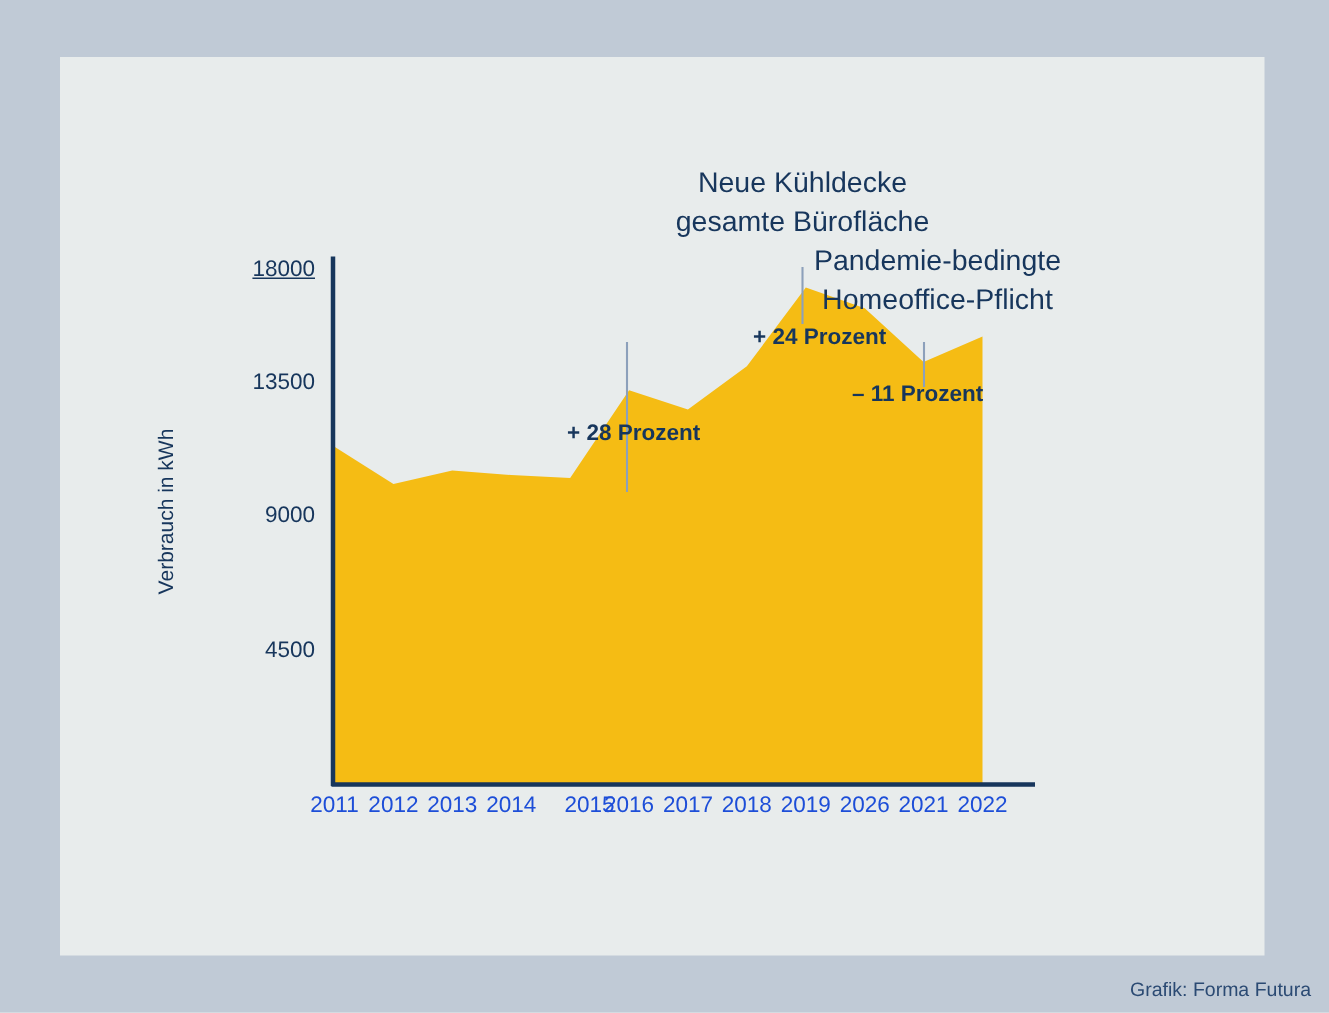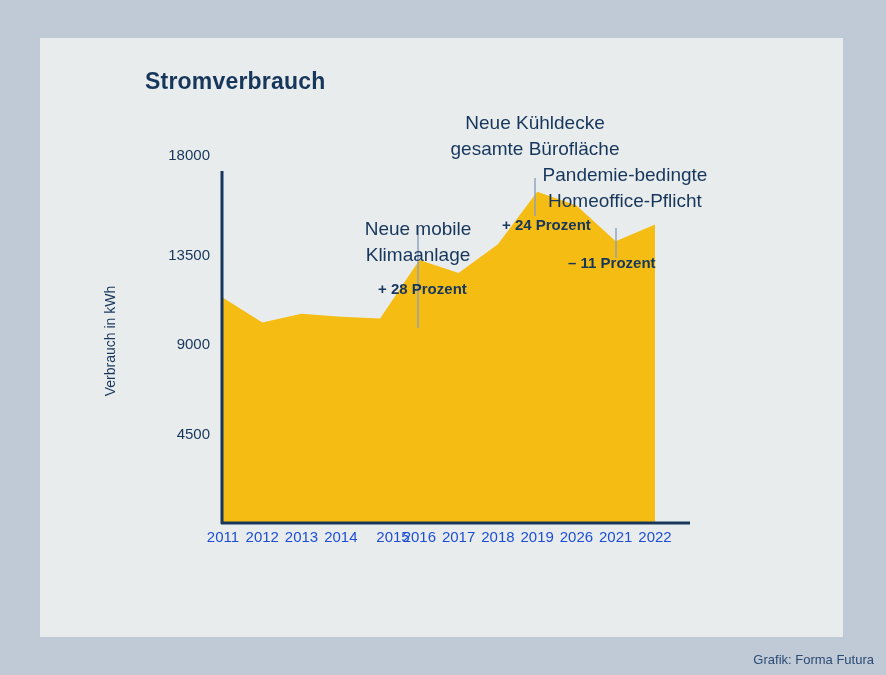--- a/index.html
+++ b/index.html
@@ -86,21 +86,20 @@
     bottom: 8px;
     font-size: 13px;
     color: #2b4a73;
   }
 </style>
 </head>
 <body>
 
 <div id="panel">
 
-  <div id="chart-title">Stromverbrauch</div>
 
   <div id="plot">
 
     <svg width="803" height="599" viewBox="0 0 803 599">
 
       <polygon id="area-path" fill="#f5bc14" points="183.0,259.8 222.3,284.6 261.5,275.7 300.8,278.7 340.1,280.6 379.4,222.1 418.6,235.0 457.9,206.2 497.2,153.7 536.5,167.5 575.7,203.3 615.0,186.4 615.0,485 183,485"></polygon>
 
       <line x1="182" y1="133" x2="182" y2="486" stroke="#17365c" stroke-width="3"></line>
       <line x1="181" y1="485" x2="650" y2="485" stroke="#17365c" stroke-width="3"></line>
 
@@ -108,39 +107,37 @@
       <line x1="495" y1="140" x2="495" y2="178" stroke="#8ca0bb" stroke-width="1.4"></line>
       <line x1="576" y1="190" x2="576" y2="220" stroke="#8ca0bb" stroke-width="1.4"></line>
     </svg>
 
     <div id="ylabel">Verbrauch in kWh</div>
 
     <div id="yticks">
         <div class="yt" style="left: 100px; top: 386.714px;">4500</div>
         <div class="yt" style="left: 100px; top: 297.429px;">9000</div>
         <div class="yt" style="left: 100px; top: 208.143px;">13500</div>
-        <div class="yt" style="left: 100px; top: 108px;">18000</div>
+        <div class="yt" style="left: 100px; top: 133px; text-decoration: underline;">18000</div>
       </div>
     <div id="xticks">
         <div class="xt" style="left: 163px;">2011</div>
         <div class="xt" style="left: 202.273px;">2012</div>
         <div class="xt" style="left: 241.545px;">2013</div>
         <div class="xt" style="left: 280.818px;">2014</div>
         <div class="xt" style="left: 333px;">2015</div>
         <div class="xt" style="left: 359.364px;">2016</div>
         <div class="xt" style="left: 398.636px;">2017</div>
         <div class="xt" style="left: 437.909px;">2018</div>
         <div class="xt" style="left: 477.182px;">2019</div>
         <div class="xt" style="left: 516.455px;">2026</div>
         <div class="xt" style="left: 555.727px;">2021</div>
         <div class="xt" style="left: 595px;">2022</div>
       </div>
 
-    <div class="anno" style="left:288px; top:178px; width:180px;">Neue mobile
-Klimaanlage</div>
     <div class="anno" style="left:395px; top:72px; width:200px;">Neue Kühldecke
 gesamte Bürofläche</div>
     <div class="anno" style="left:490px; top:124px; width:190px;">Pandemie-bedingte
 Homeoffice-Pflicht</div>
 
     <div class="pct" style="left:338px; top:242px;">+ 28 Prozent</div>
     <div class="pct" style="left:462px; top:178px;">+ 24 Prozent</div>
     <div class="pct" style="left:528px; top:216px;">– 11 Prozent</div>
 
   </div>

